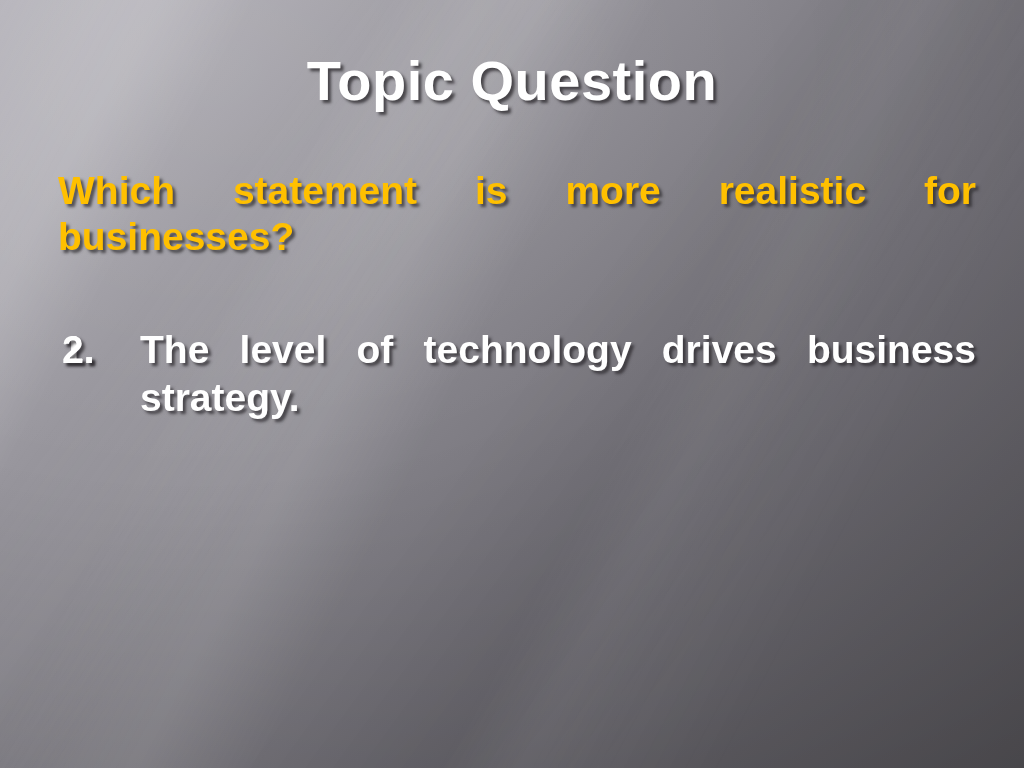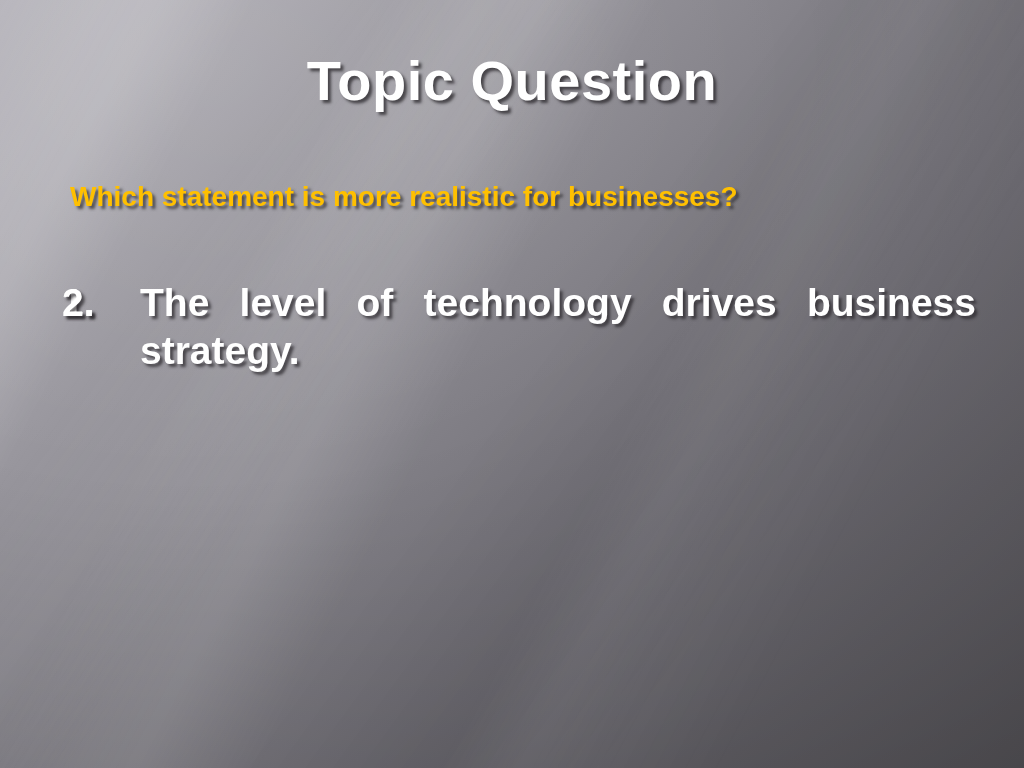--- a/index.html
+++ b/index.html
@@ -98,27 +98,27 @@
 
   .body-block {
     position: absolute;
     left: 58px;
     top: 168px;
     width: 918px;
   }
 
   .question-line {
     color: #ffc000;
-    font-size: 28px;
+    font-size: 39px;
     font-weight: bold;
     line-height: 1.18;
     text-align: justify;
     text-align-last: left;
     text-shadow: 3px 3px 3px rgba(40,38,42,0.70);
-    margin: 12px;
+    margin: 0;
     padding-left: 0;
     text-indent: 0;
   }
   .question-line .cont {
     display: inline;
   }
 
   .answer-list {
     list-style: none;
     margin: 0;

